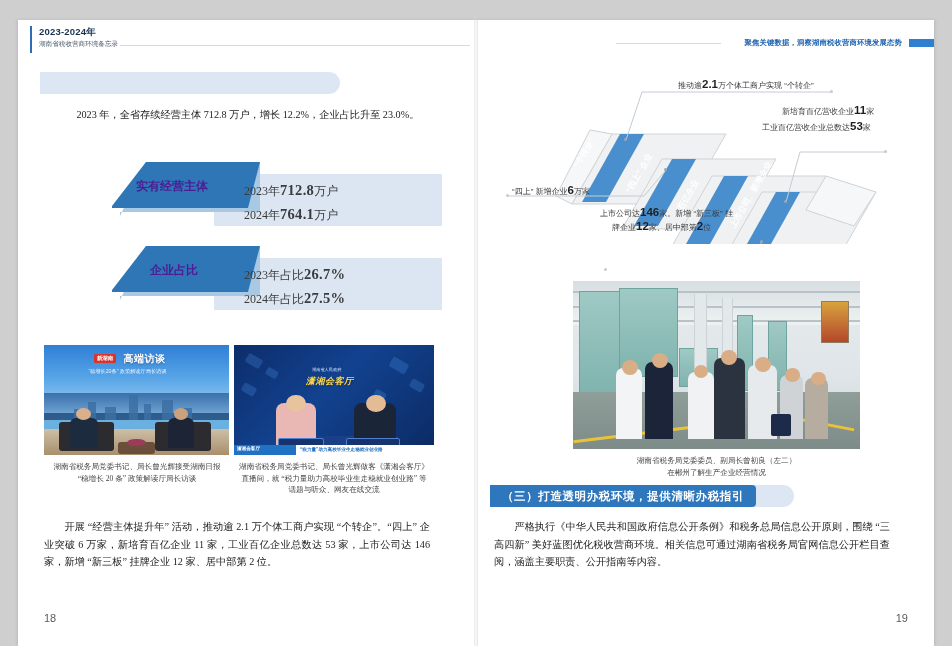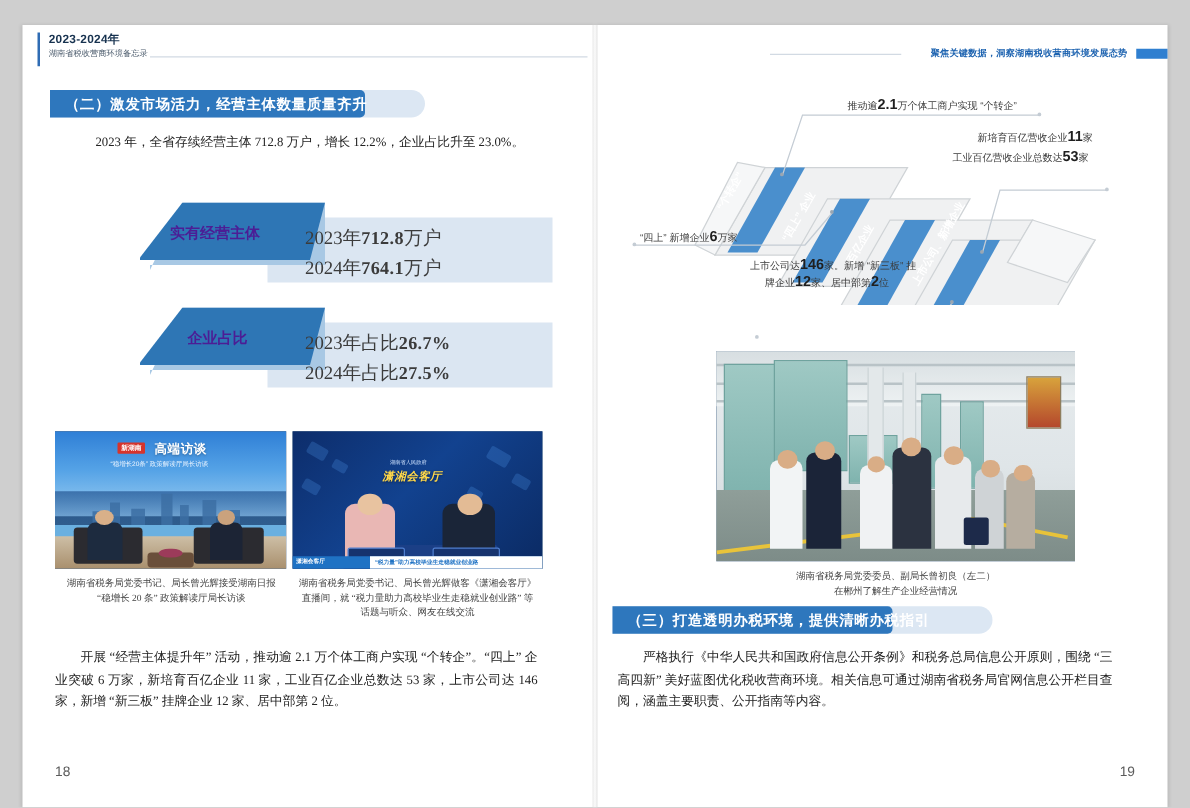--- a/index.html
+++ b/index.html
@@ -35,21 +35,21 @@
 
   
   .para{position:absolute;font-size:10.2px;line-height:17.5px;color:#222;text-align:justify;}
   .para p{margin:0;text-indent:2em;}
 
   
   .ig{position:absolute;}
   .ig-pill{position:absolute;background:#dbe6f2;}
   .ig-label{position:absolute;font-family:"Liberation Sans",sans-serif;font-size:12px;font-weight:bold;color:#4c1d95;white-space:nowrap;}
   .ig-val{position:absolute;white-space:nowrap;color:#3b3b3b;font-family:"Liberation Serif",serif;}
-  .ig-val .sm{font-size:15px;}
+  .ig-val .sm{font-size:12px;}
   .ig-val .bg{font-size:14.5px;font-weight:bold;letter-spacing:.3px;}
 
   
   .diagram{position:absolute;left:494px;top:74px;width:440px;height:170px;}
   .callout{position:absolute;font-family:"Liberation Sans",sans-serif;font-size:8px;color:#3a3a3a;white-space:nowrap;line-height:13px;}
   .callout b{font-size:11.5px;font-weight:bold;color:#1f1f1f;}
   .dot{position:absolute;width:3.4px;height:3.4px;border-radius:50%;background:#9aa6b2;}
   .dot-l{position:absolute;width:3.4px;height:3.4px;border-radius:50%;background:#c4ccd4;}
 
   
@@ -127,23 +127,20 @@
   <div class="rh-rule"></div>
 
   <div class="rh-right">
     <div class="rh-rule-r"></div>
     <div class="rh-rtxt">聚焦关键数据，洞察湖南税收营商环境发展态势</div>
     <div class="rh-chip"></div>
   </div>
 
   <div class="head" style="left:40px;top:72px;width:300px;">
     <div class="ghost" style="width:300px;"></div>
-    <div class="solid" style="width:252px;">
-      <span>（二）激发市场活力，经营主体数量质量齐升</span>
-    </div>
   </div>
 
   <div class="para" style="left:56px;top:106px;width:370px;">
     <p>2023 年，全省存续经营主体 712.8 万户，增长 12.2%，企业占比升至 23.0%。</p>
   </div>
 
   <div class="ig" style="left:112px;top:162px;width:330px;height:76px;">
     <div class="ig-pill" style="left:102px;top:12px;width:228px;height:52px;"></div>
     <svg width="330" height="76" style="position:absolute;left:0;top:0;">
       <polygon points="8,54 34,0 148,0 148,50 8,50" fill="#a8c8e4"></polygon>
@@ -331,21 +328,21 @@
     <div class="p3-h" style="left:74%;bottom:40%;width:5%;height:8%;"></div>
     <div class="p3-p" style="left:81%;width:8%;height:36%;background:#b6ada0;"></div>
     <div class="p3-h" style="left:83%;bottom:38%;width:5%;height:8%;"></div>
     <div class="p3-bag"></div>
   </div>
   <div class="cap" style="left:573px;top:455px;width:287px;white-space:pre-line;">湖南省税务局党委委员、副局长曾初良（左二）
 在郴州了解生产企业经营情况</div>
 
   <div class="head" style="left:490px;top:485px;width:304px;">
     <div class="ghost" style="width:304px;"></div>
-    <div class="solid" style="width:224px;">
+    <div class="solid" style="width:266px;">
       <span>（三）打造透明办税环境，提供清晰办税指引</span>
     </div>
   </div>
 
   <div class="para" style="left:494px;top:518px;width:396px;">
     <p>严格执行《中华人民共和国政府信息公开条例》和税务总局信息公开原则，围绕 “三高四新” 美好蓝图优化税收营商环境。相关信息可通过湖南省税务局官网信息公开栏目查阅，涵盖主要职责、公开指南等内容。</p>
   </div>
 
   <div class="folio" style="right:44px;">19</div>
 

